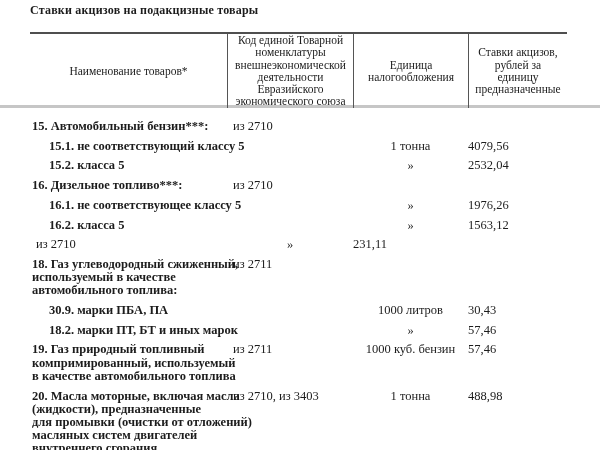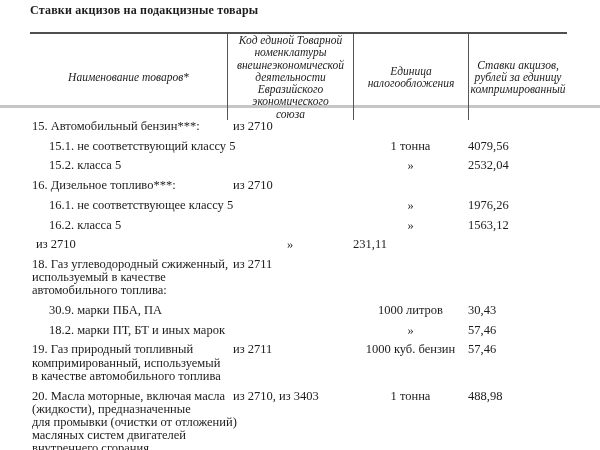--- a/index.html
+++ b/index.html
@@ -42,33 +42,32 @@
   .th {
     display: flex;
     align-items: center;
     justify-content: center;
     text-align: center;
     white-space: pre-line;
     font-size: 11.5px;
     line-height: 12.3px;
     padding: 0 18px;
     box-sizing: border-box;
-    font-style: italic;
   }
   .th + .th { border-left: 1px solid #555555; }
   .tbody { padding-top: 13px; }
   .row {
     display: grid;
     grid-template-columns: 197px 126px 115px 99px;
     margin-bottom: 6.5px;
     font-size: 12.5px;
     line-height: 13.2px;
   }
   .cell { white-space: pre; }
-  .cell.name { padding-left: 2px; white-space: pre; }
+  .cell.name { padding-left: 2px; white-space: pre; font-weight: bold; }
   .row.sub .cell.name { padding-left: 19px; }
   .cell.code { padding-left: 6px; }
   .cell.unit { text-align: center; }
   .cell.rate { text-align: left; padding-right: 8px; }
 </style>
 </head>
 <body>
 
 <div class="page">
   <h1 class="title">Ставки акцизов на подакцизные товары</h1>
@@ -81,21 +80,21 @@
       <div class="th">Код единой Товарной
 номенклатуры
 внешнеэкономической
 деятельности
 Евразийского
 экономического союза</div>
       <div class="th">Единица
 налогообложения</div>
       <div class="th">Ставки акцизов,
 рублей за единицу
-компримированный</div>
+предназначенные</div>
     </div>
     <div class="tbody" id="tbody">
   <div class="row">
     <div class="cell name">15. Автомобильный бензин***:</div>
     <div class="cell code">из 2710</div>
     <div class="cell unit"></div>
     <div class="cell rate"></div>
   </div>
 
   <div class="row sub">

